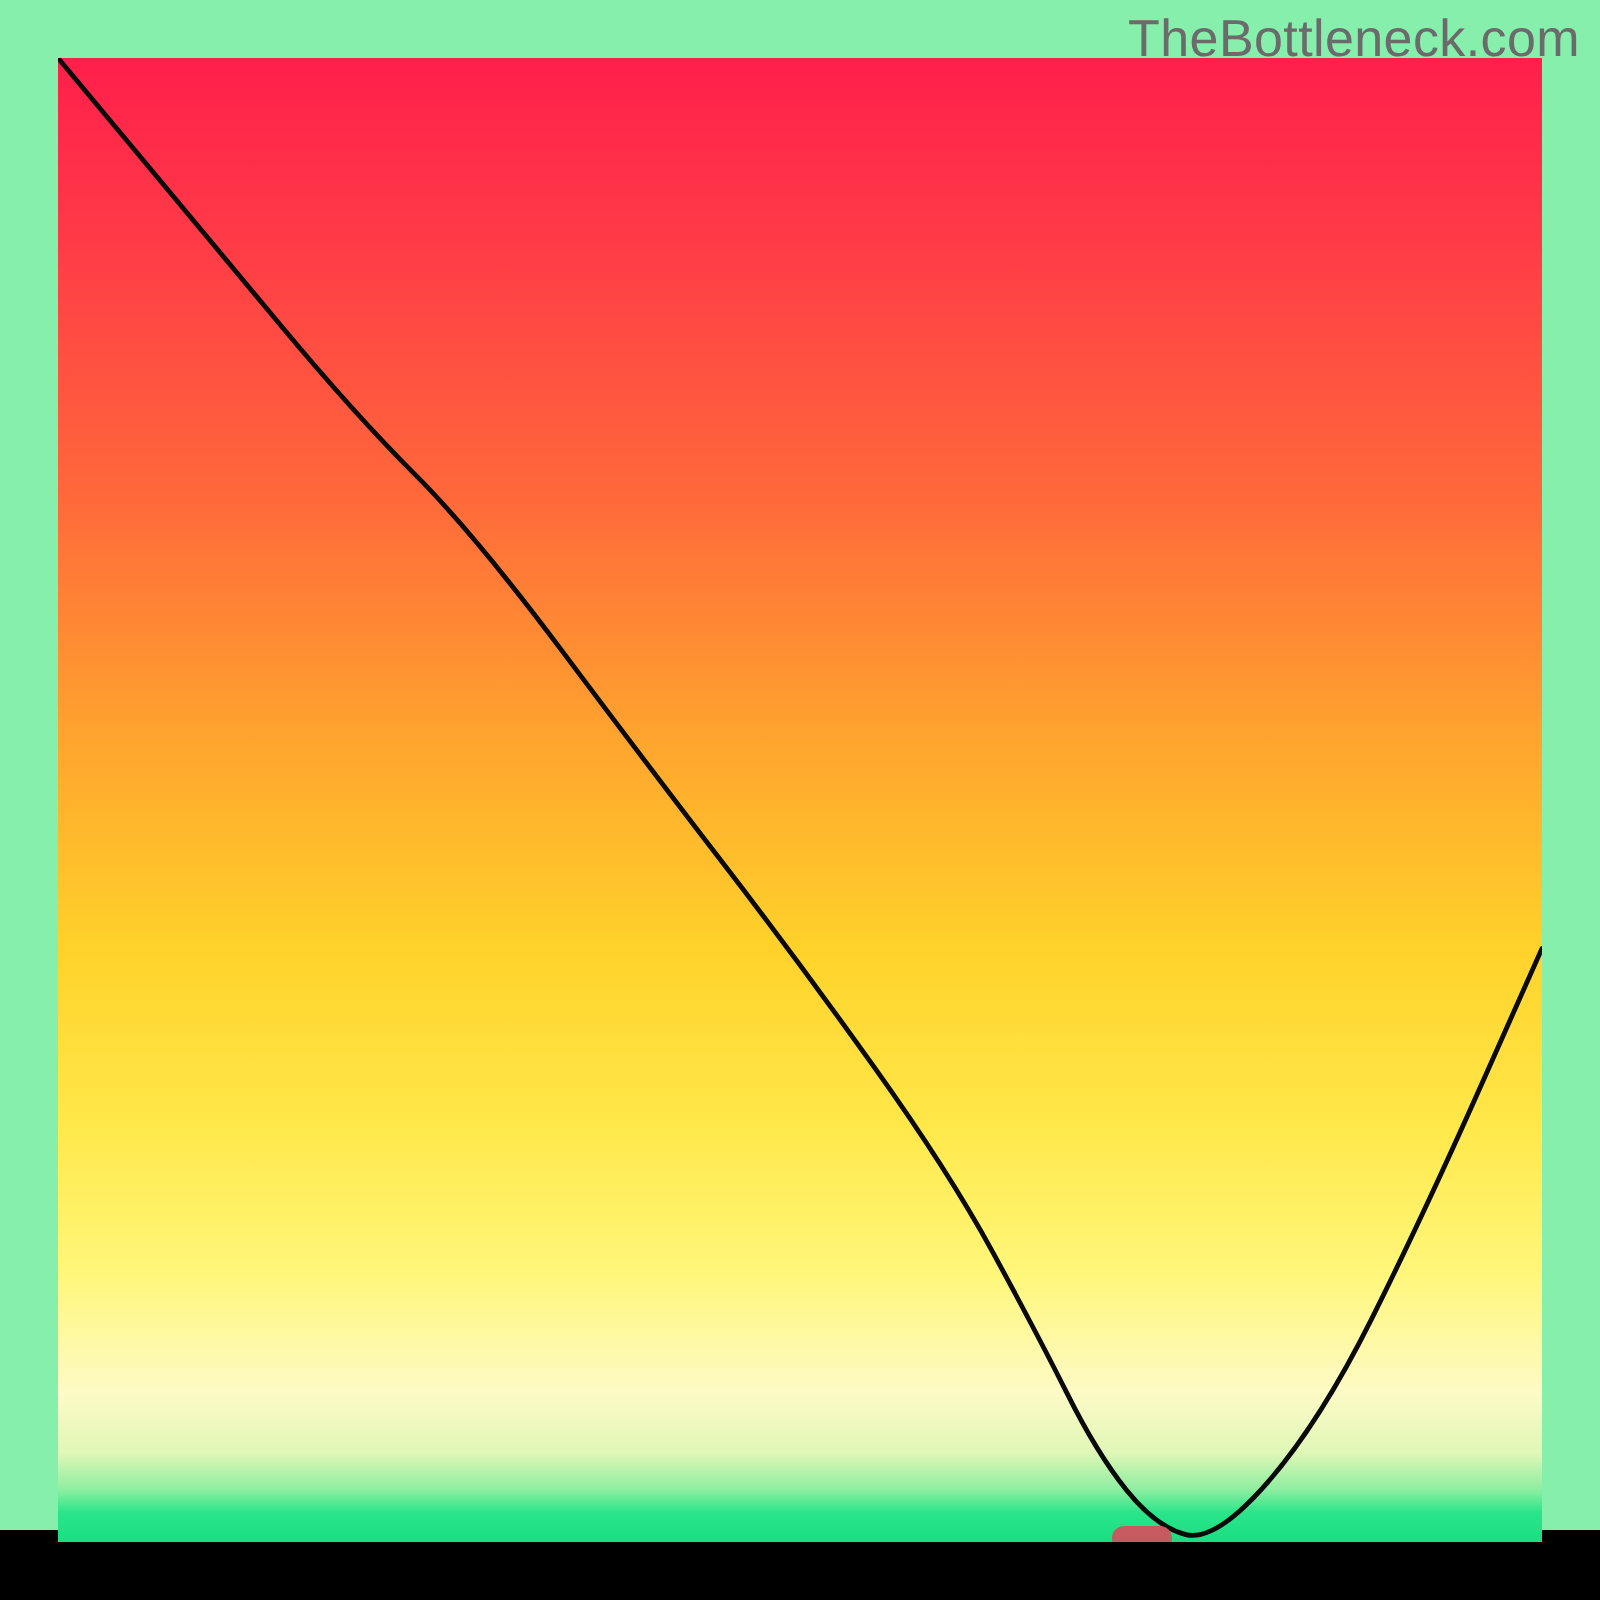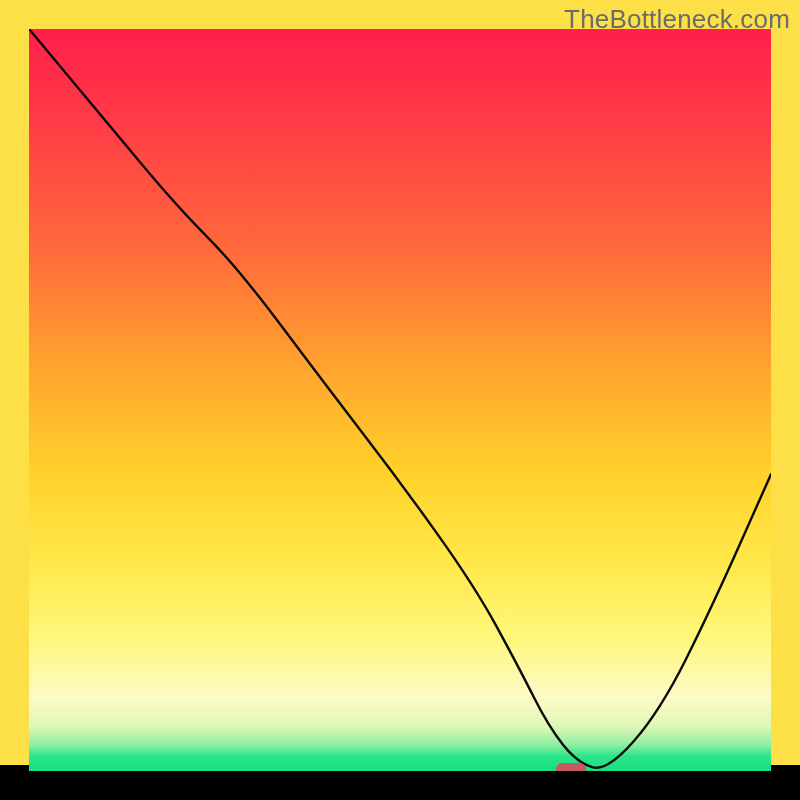--- a/index.html
+++ b/index.html
@@ -7,21 +7,21 @@
     padding: 0;
     width: 800px;
     height: 800px;
     background: #000;
     font-family: Arial, Helvetica, sans-serif;
   }
   .stage {
     position: relative;
     width: 800px;
     height: 765px;
-    background: #fde047;
+    background: #86efac;
     text-align: center;
   }
   .watermark {
     position: absolute;
     top: 4px;
     right: 10px;
     color: #6b6b6b;
     font-size: 26px;
     font-weight: 500;
     letter-spacing: 0.2px;

